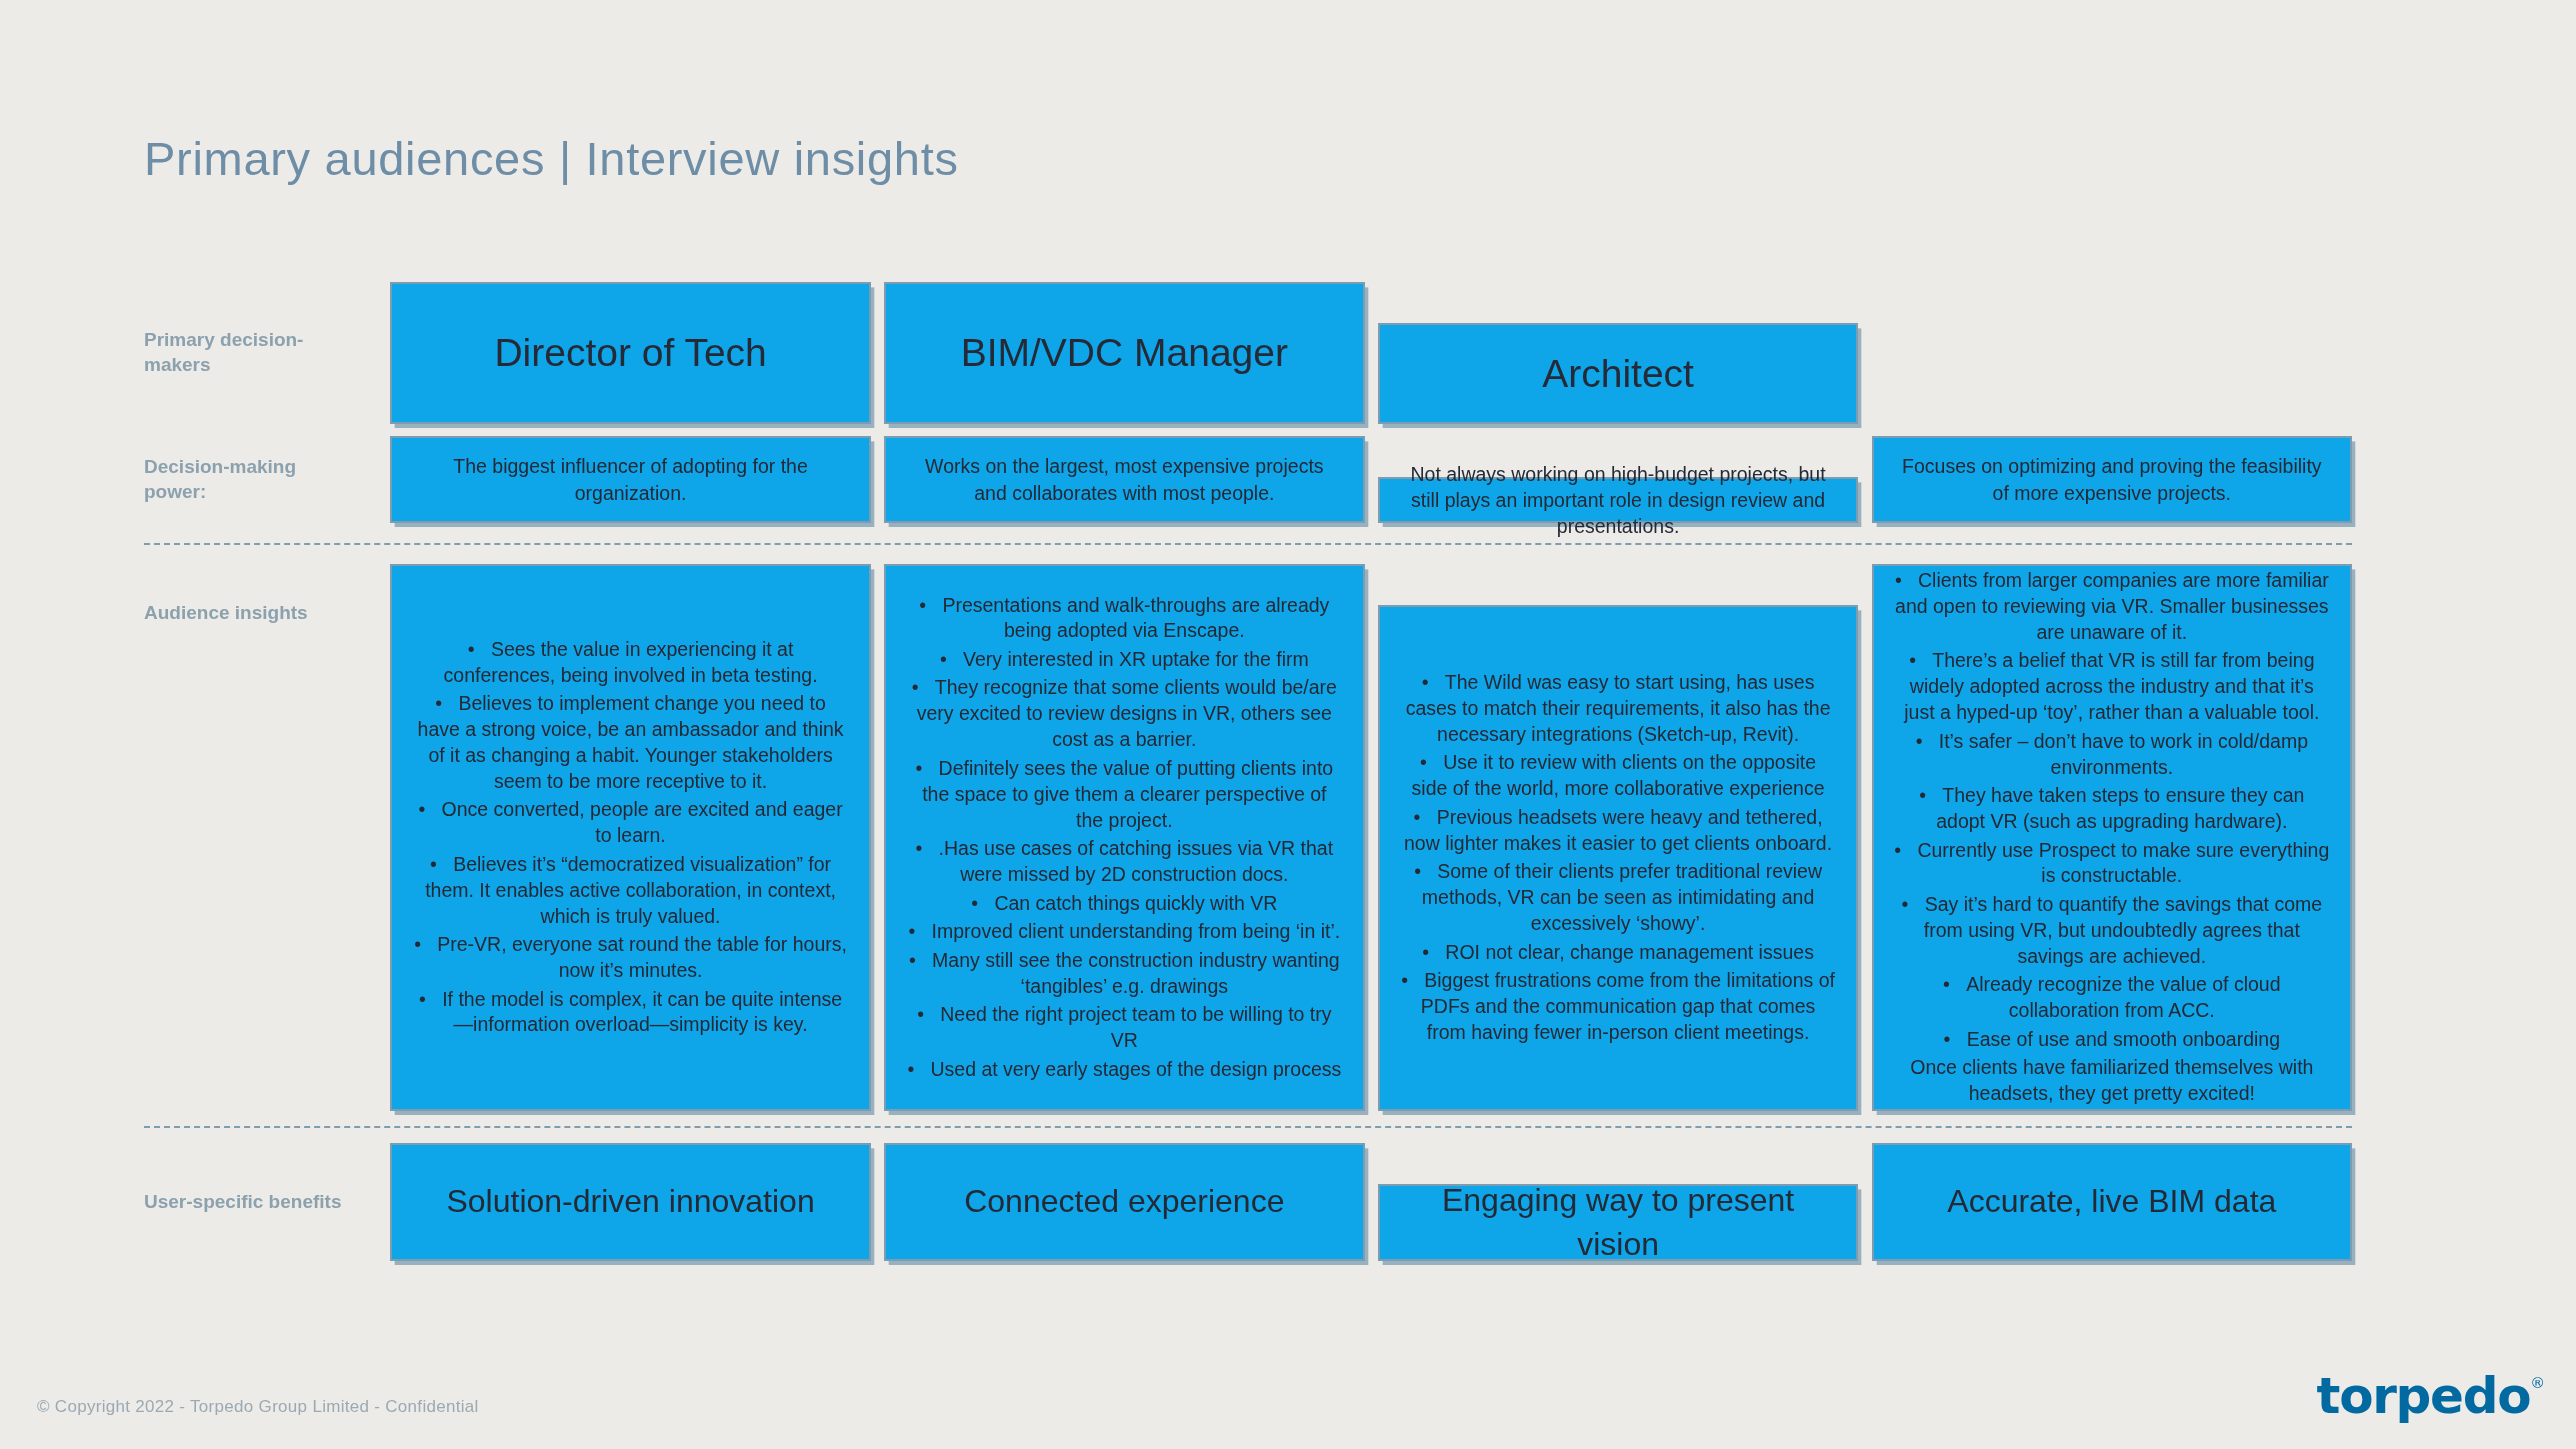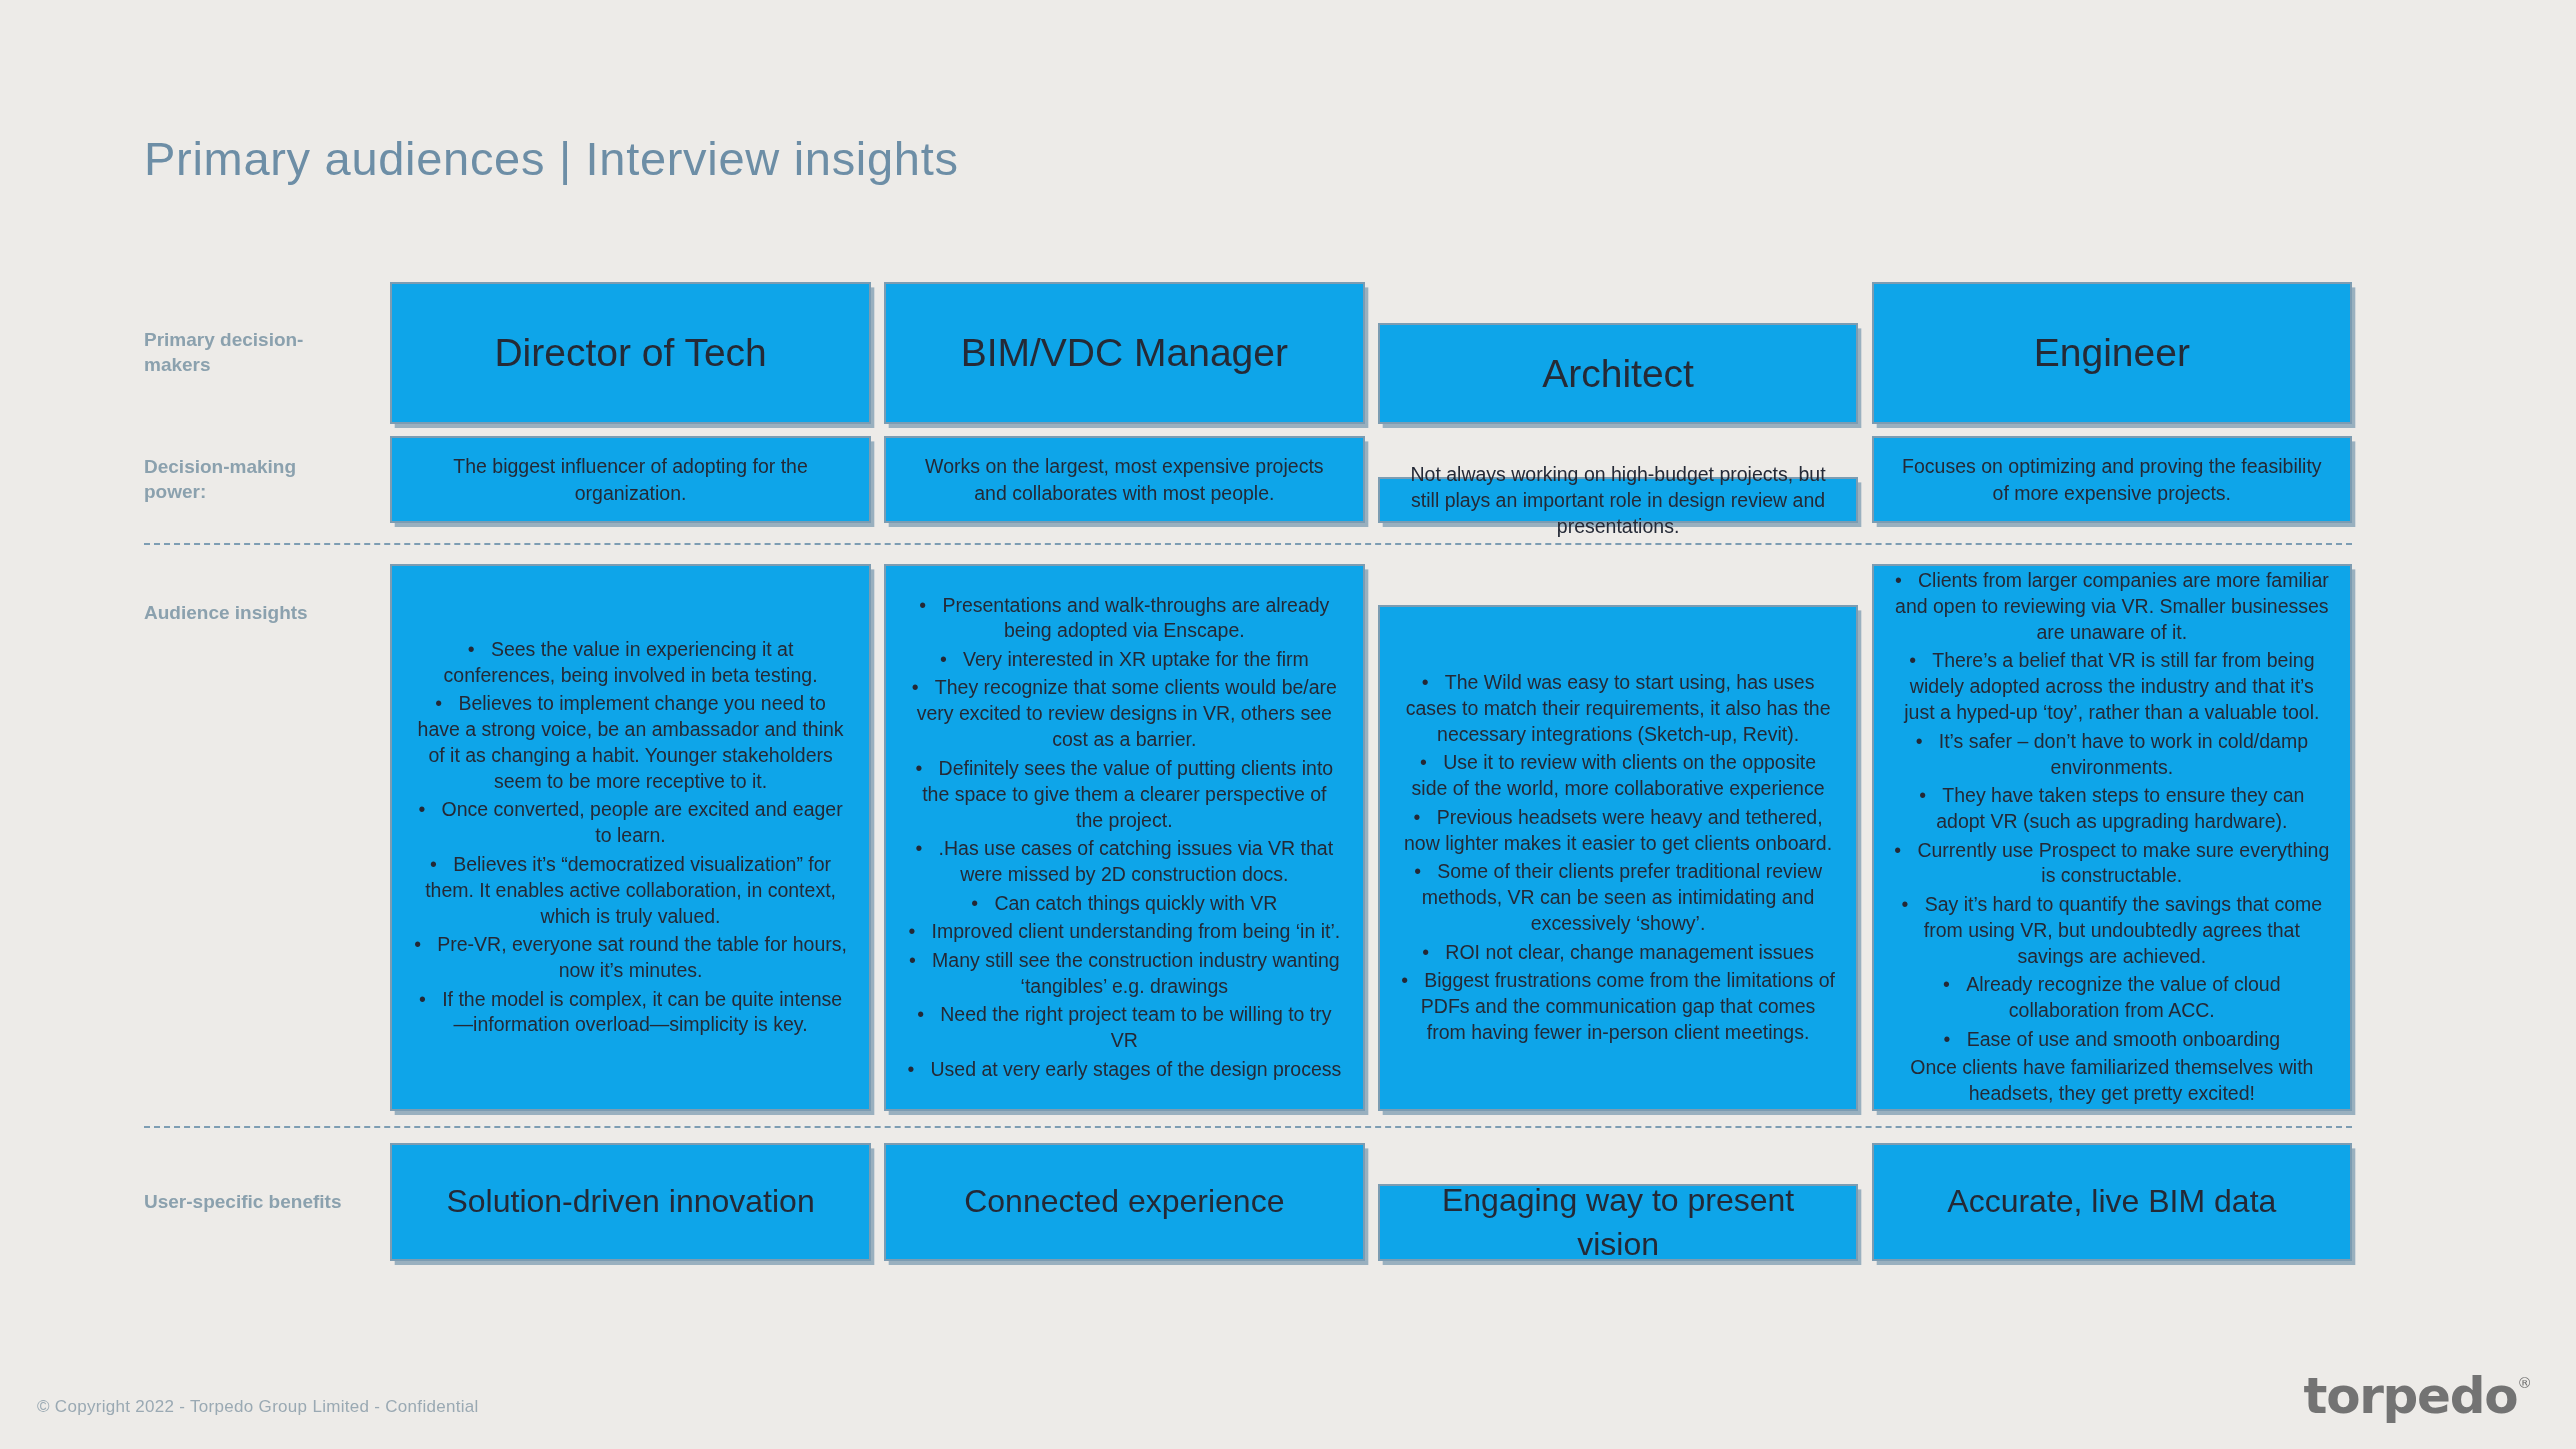--- a/index.html
+++ b/index.html
@@ -44,38 +44,37 @@
     border-top:2.7px dashed #7d9db3;
   }
   .r1{grid-row:1;} .r2{grid-row:3;} .r3{grid-row:5;} .r4{grid-row:7;}
   .d1{grid-row:4;} .d2{grid-row:6;}
   .c0{grid-column:1;} .c1{grid-column:2;} .c2{grid-column:3;} .c3{grid-column:4;margin-top:41px;} .c4{grid-column:5;}
   .footer-text{
     position:absolute;left:37px;top:1397px;
     font-size:17px;color:#9aa9b3;letter-spacing:0.3px;
   }
   .logo{
-    position:absolute;right:44px;bottom:24px;
-    font-size:50px;font-weight:800;letter-spacing:-1.3px;color:#737373;
+    position:absolute;right:31px;bottom:24px;
+    font-size:50px;font-weight:800;letter-spacing:-1.3px;color:#0369a1;
     font-family:"DejaVu Sans", sans-serif;
   }
   .logo sup{font-size:14.8px;font-weight:400;vertical-align:25.5px;letter-spacing:0;}
 </style>
 </head>
 <body>
 
 <div class="slide-title">Primary audiences | Interview insights</div>
 
 <div class="matrix">
 
   <div class="row-label r1 c0">Primary decision-makers</div>
   <div class="cell header-cell r1 c1">Director of Tech</div>
   <div class="cell header-cell r1 c2">BIM/VDC Manager</div>
   <div class="cell header-cell r1 c3">Architect</div>
-  <div class="cell header-cell r1 c4">Engineer</div>
 
   <div class="row-label r2 c0">Decision-making power:</div>
   <div class="cell power-cell r2 c1">The biggest influencer of adopting for the organization.</div>
   <div class="cell power-cell r2 c2">Works on the largest, most expensive projects and collaborates with most people.</div>
   <div class="cell power-cell r2 c3">Not always working on high-budget projects, but still plays an important role in design review and presentations.</div>
   <div class="cell power-cell r2 c4">Focuses on optimizing and proving the feasibility of more expensive projects.</div>
 
   <div class="divider d1"></div>
 
   <div class="row-label insights-label r3 c0">Audience insights</div>

